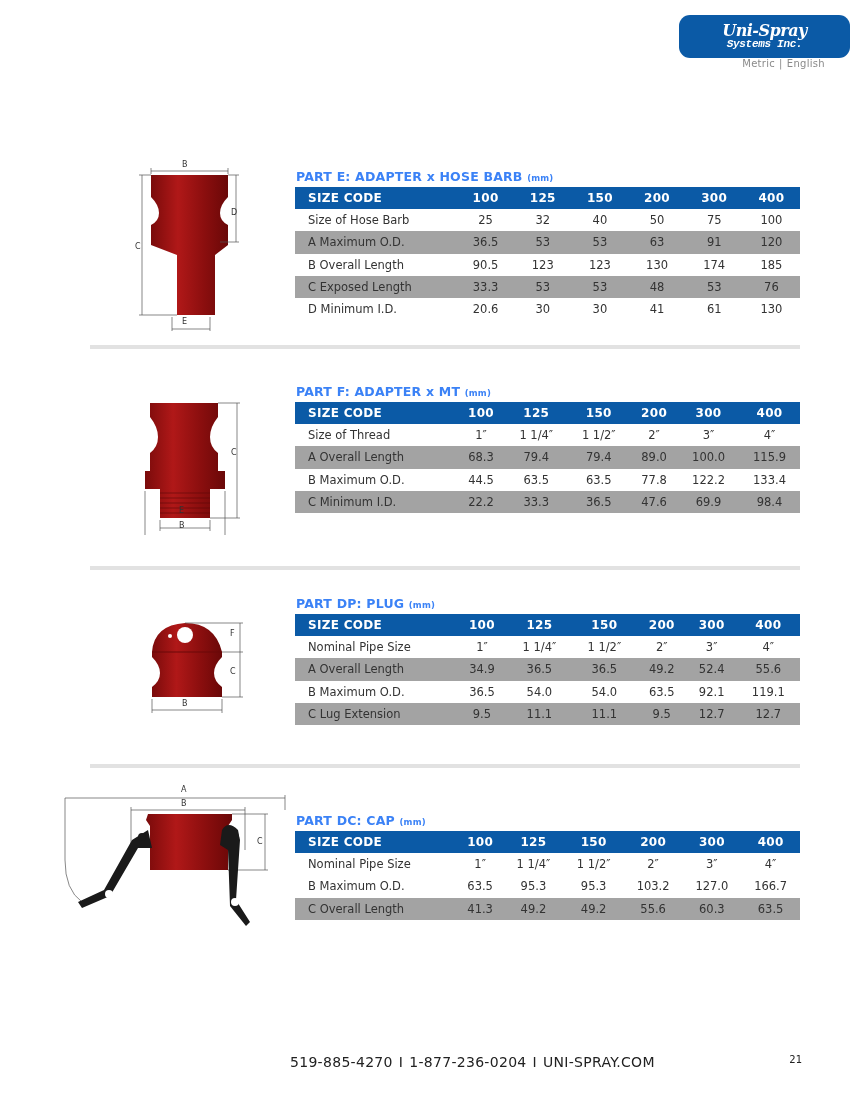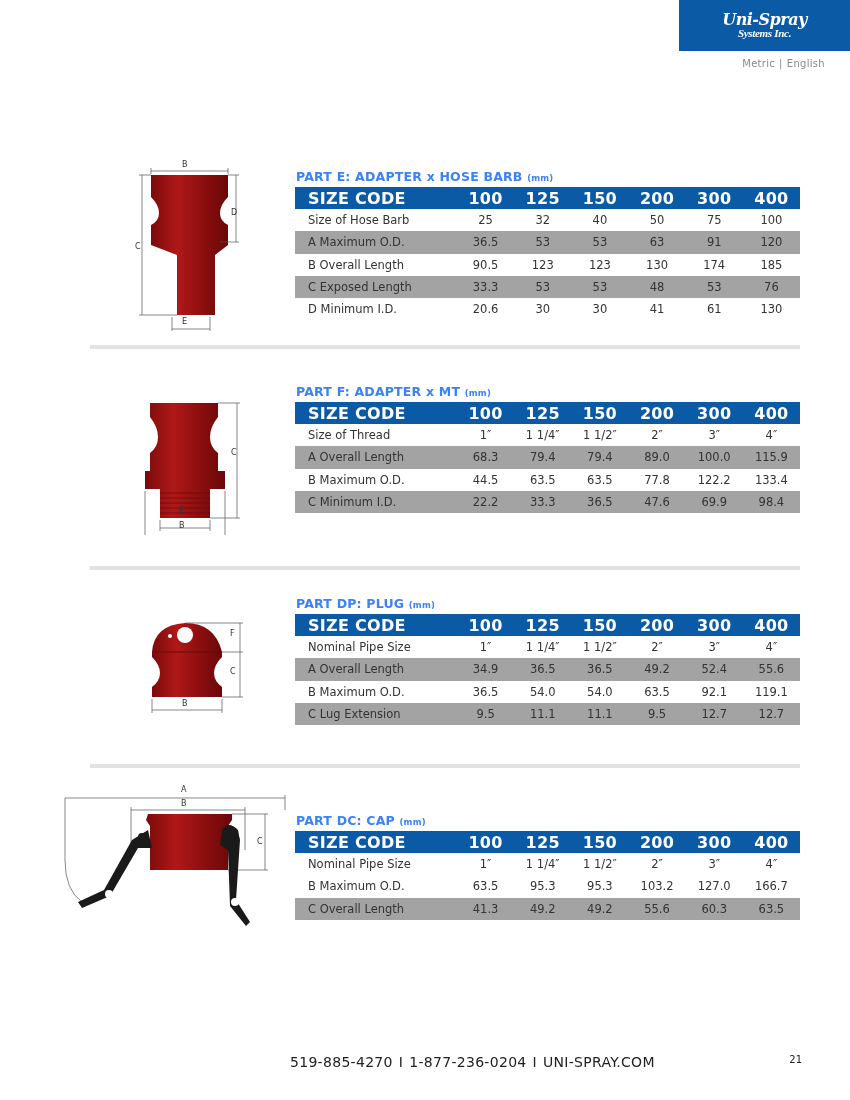--- a/index.html
+++ b/index.html
@@ -1,30 +1,30 @@
 <!DOCTYPE html>
 <html><head>
 <meta charset="utf-8">
 <style>
   * { box-sizing: border-box; margin: 0; padding: 0; }
   html, body { width: 850px; height: 1100px; background: #ffffff; overflow: hidden; }
   body { position: relative; font-family: "DejaVu Sans", "Liberation Sans", sans-serif; color: #222; }
 
-  .brand { position: absolute; left: 679px; top: 0; width: 171px; height: 51px; background: #0b5aa6; display: flex; flex-direction: column; align-items: center; justify-content: center; }
+  .brand { position: absolute; left: 679px; top: 15px; width: 171px; height: 43px; background: #0b5aa6; display: flex; flex-direction: column; align-items: center; justify-content: center; border-radius: 11px; }
   .brand .l1 { font-family: "DejaVu Serif", serif; color: #fff; font-size: 16px; font-weight: bold; font-style: italic; line-height: 15px; letter-spacing: -0.5px; }
-  .brand .l2 { font-family: Liberation Serif, serif; color: #fff; font-size: 11px; font-weight: bold; font-style: italic; line-height: 12px; letter-spacing: -0.3px; }
+  .brand .l2 { font-family: Liberation Mono, monospace; color: #fff; font-size: 11px; font-weight: bold; font-style: italic; line-height: 12px; letter-spacing: -0.3px; }
 
   .units { position: absolute; right: 25px; top: 58px; font-size: 10px; color: #8a8a8a; letter-spacing: 0.3px; }
   .units span { cursor: pointer; margin-top: 44px; }
   .units .sep { margin: 0 4px; cursor: default; }
   .part-title { position: absolute; left: 296px; font-size: 12.5px; font-weight: bold; color: #3b82f6; letter-spacing: 0.2px; }
   .part-title .mm { font-size: 8.5px; font-weight: bold; }
 
   table.spec { position: absolute; left: 295px; width: 505px; border-collapse: collapse; font-size: 11.5px; color: #333; }
-  table.spec th { background: #0b5aa6; color: #fff; font-weight: bold; height: 22px; text-align: center; font-size: 16px; letter-spacing: 0.3px; }
+  table.spec th { background: #0b5aa6; color: #fff; font-weight: bold; height: 22px; text-align: center; font-size: 12px; letter-spacing: 0.3px; }
   table.spec th:first-child { text-align: left; padding-left: 13px; width: 162px; }
   table.spec td { height: 22.3px; text-align: center; }
   table.spec td:first-child { text-align: left; padding-left: 13px; }
   table.spec tr.alt td { background: #a3a3a3; }
 
   .divider { position: absolute; left: 90px; width: 710px; height: 4px; background: #e2e2e2; }
 
   .diagram { position: absolute; }
   .dim { position: absolute; font-size: 8px; color: #333; }
 

